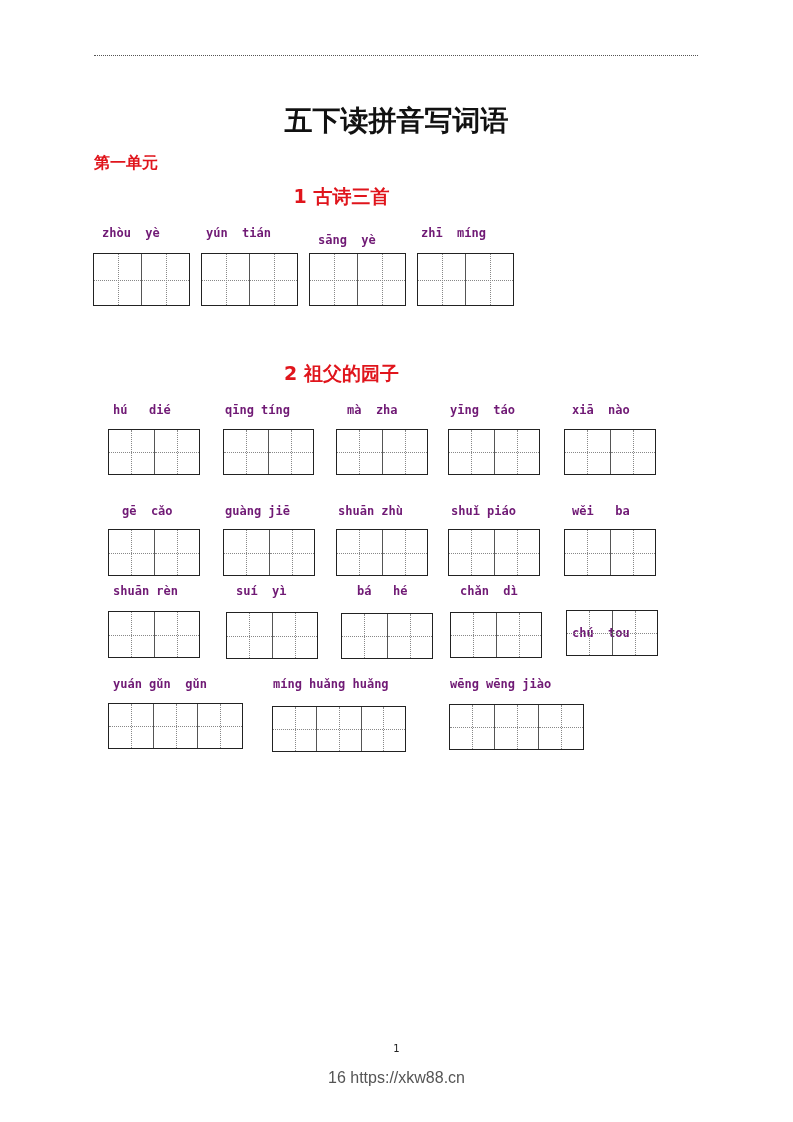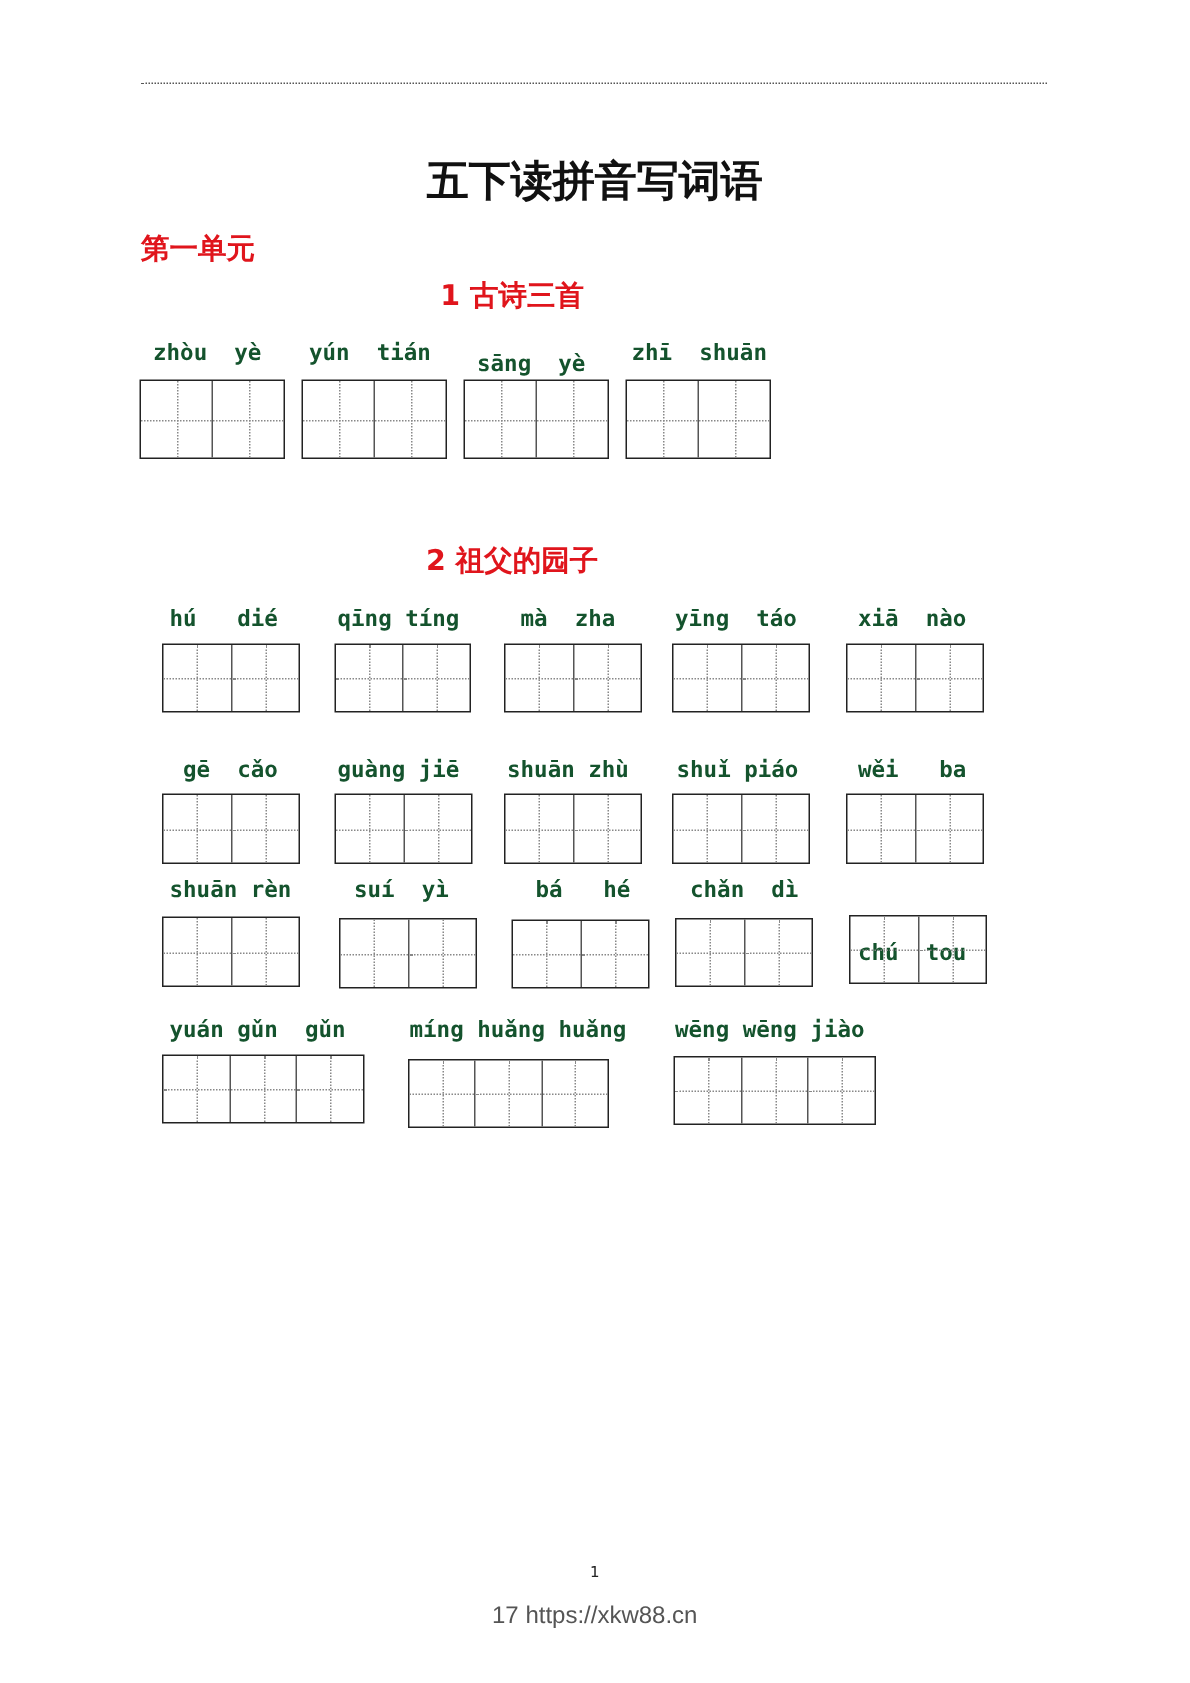--- a/index.html
+++ b/index.html
@@ -1,21 +1,21 @@
 <!DOCTYPE html>
 <html><head>
 <meta charset="utf-8">
 <style>
   html, body { margin: 0; padding: 0; background: #ffffff; }
   body { width: 793px; height: 1122px; position: relative; overflow: hidden; font-family: "DejaVu Sans", sans-serif; }
   .rule { position: absolute; left: 94px; top: 55px; width: 604px; height: 0; border-top: 1.5px dotted #555; }
   .title { position: absolute; left: 0; width: 793px; top: 102px; text-align: center; font-size: 28px; font-weight: bold; color: #111; letter-spacing: 0px; }
-  .unit { position: absolute; left: 94px; top: 153px; font-size: 19px; font-weight: bold; color: #e0151c; }
+  .unit { position: absolute; left: 94px; top: 153px; font-size: 16px; font-weight: bold; color: #e0151c; }
   .lesson { position: absolute; left: 0; width: 683px; text-align: center; font-size: 19px; font-weight: bold; color: #e0151c; }
-  .pin { position: absolute; font-family: "DejaVu Sans Mono", monospace; font-weight: bold; font-size: 15px; color: #14532d; white-space: pre; }
+  .pin { position: absolute; font-family: "DejaVu Sans Mono", monospace; font-weight: bold; font-size: 12px; color: #701a75; white-space: pre; }
   .grid { position: absolute; display: flex; border: 1.3px solid #222; box-sizing: border-box; }
   .cell { position: relative; flex: 1; height: 100%; border-left: 1.5px solid #555; box-sizing: border-box; }
   .cell:first-child { border-left: none; }
   .cell::before { content: ""; position: absolute; left: 50%; top: 0; bottom: 0; border-left: 1px dotted #888; }
   .cell::after { content: ""; position: absolute; top: 50%; left: 0; right: 0; border-top: 1px dotted #888; }
   .pageno { position: absolute; left: 0; width: 793px; top: 1043px; text-align: center; font-size: 10px; color: #222; }
   .footer { position: absolute; left: 0; width: 793px; top: 1069px; text-align: center; font-size: 16px; color: #555; font-family: "Liberation Sans", sans-serif; }
 </style>
 </head>
 <body>
@@ -36,21 +36,21 @@
     <div class="pin" style="left: 206px; top: 226px;">yún  tián</div>
     <div class="grid" style="left: 201px; top: 253px; width: 97px; height: 53px;">
       <div class="cell"></div>
       <div class="cell"></div>
     </div>
     <div class="pin" style="left: 318px; top: 233px;">sāng  yè</div>
     <div class="grid" style="left: 309px; top: 253px; width: 97px; height: 53px;">
       <div class="cell"></div>
       <div class="cell"></div>
     </div>
-    <div class="pin" style="left: 421px; top: 226px;">zhī  shuān</div>
+    <div class="pin" style="left: 421px; top: 226px;">zhī  míng</div>
     <div class="grid" style="left: 417px; top: 253px; width: 97px; height: 53px;">
       <div class="cell"></div>
       <div class="cell"></div>
     </div>
     <div class="pin" style="left: 113px; top: 403px;">hú   dié</div>
     <div class="grid" style="left: 108px; top: 429px; width: 92px; height: 46px;">
       <div class="cell"></div>
       <div class="cell"></div>
     </div>
     <div class="pin" style="left: 225px; top: 403px;">qīng tíng</div>
@@ -137,13 +137,13 @@
     </div>
     <div class="pin" style="left: 450px; top: 677px;">wēng wēng jiào</div>
     <div class="grid" style="left: 449px; top: 704px; width: 135px; height: 46px;">
       <div class="cell"></div>
       <div class="cell"></div>
       <div class="cell"></div>
     </div>
   </div>
 
 <div class="pageno">1</div>
-<div class="footer">17 https://xkw88.cn</div>
+<div class="footer">16 https://xkw88.cn</div>
 
 </body></html>

